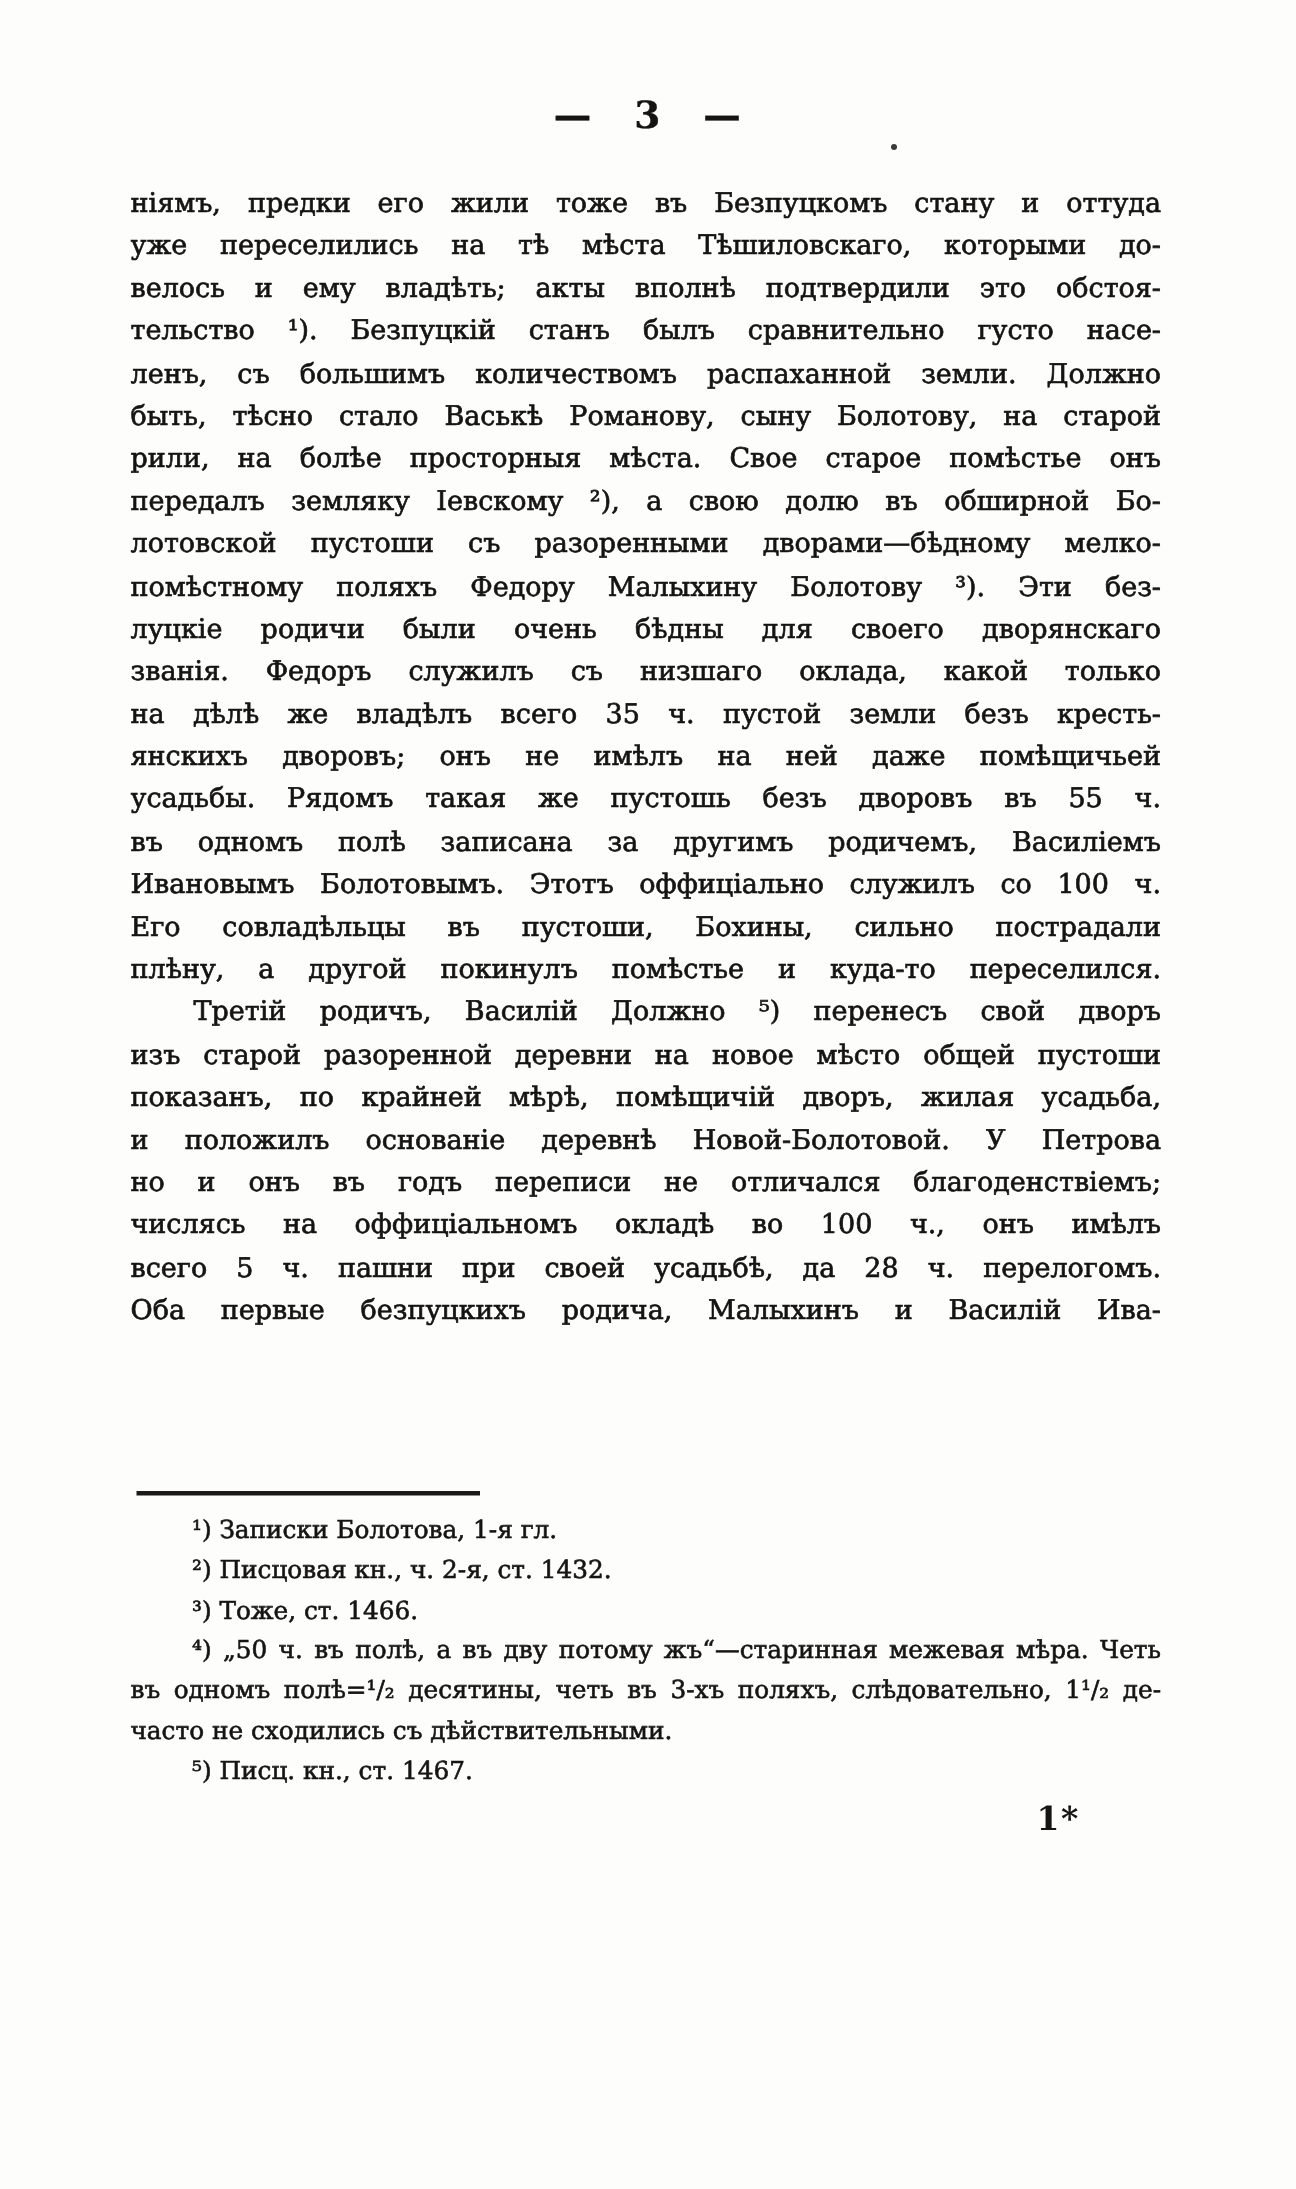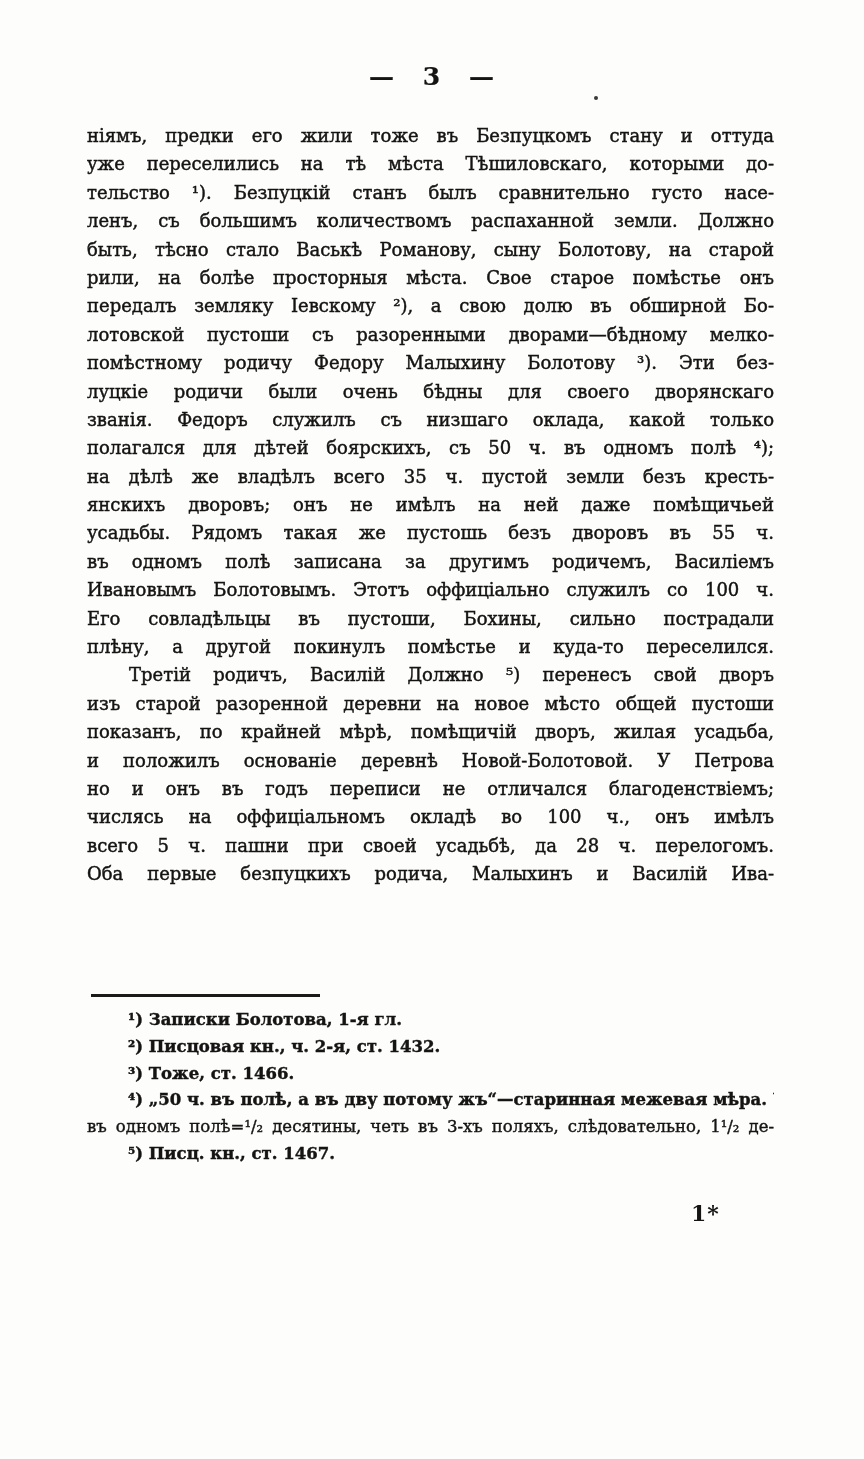--- a/index.html
+++ b/index.html
@@ -55,21 +55,21 @@
     top: 1007px; left: 87px; width: 687px;
   }
   .fline {
     font-size: 16.5px;
     line-height: 26.8px;
     height: 26.8px;
     white-space: nowrap;
     overflow: hidden;
     -webkit-text-stroke: 0.4px #151413;
   }
-  .fline.fmark { padding-left: 41px; font-weight: bold; }
+  .fline.fmark { padding-left: 41px; }
   .fline.fjust { text-align: justify; text-align-last: justify; }
   .signature-mark {
     position: absolute;
     top: 1200px; left: 691px;
     font-size: 22px;
     font-weight: bold;
     letter-spacing: 1px;
   }
   .speck {
     position: absolute;
@@ -84,30 +84,30 @@
 
 <div class="page">
 
   <div class="running-head">— 3 —</div>
 
   <div class="speck speck-1"></div>
 
   <div class="text-block">
     <div class="bline">ніямъ, предки его жили тоже въ Безпуцкомъ стану и оттуда</div>
     <div class="bline">уже переселились на тѣ мѣста Тѣшиловскаго, которыми до-</div>
+    <div class="bline">велось и ему владѣть; акты вполнѣ подтвердили это обстоя-</div>
     <div class="bline">тельство ¹). Безпуцкій станъ былъ сравнительно густо насе-</div>
     <div class="bline">ленъ, съ большимъ количествомъ распаханной земли. Должно</div>
     <div class="bline">быть, тѣсно стало Васькѣ Романову, сыну Болотову, на старой</div>
     <div class="bline">рили, на болѣе просторныя мѣста. Свое старое помѣстье онъ</div>
     <div class="bline">передалъ земляку Іевскому ²), а свою долю въ обширной Бо-</div>
     <div class="bline">лотовской пустоши съ разоренными дворами—бѣдному мелко-</div>
-    <div class="bline">помѣстному родичу Федору Малыхину Болотову ³). Эти без-</div>
+    <div class="bline">помѣстному поляхъ Федору Малыхину Болотову ³). Эти без-</div>
     <div class="bline">луцкіе родичи были очень бѣдны для своего дворянскаго</div>
     <div class="bline">званія. Федоръ служилъ съ низшаго оклада, какой только</div>
-    <div class="bline">полагался для дѣтей боярскихъ, съ 50 ч. въ одномъ полѣ ⁴);</div>
     <div class="bline">на дѣлѣ же владѣлъ всего 35 ч. пустой земли безъ кресть-</div>
     <div class="bline">янскихъ дворовъ; онъ не имѣлъ на ней даже помѣщичьей</div>
     <div class="bline">усадьбы. Рядомъ такая же пустошь безъ дворовъ въ 55 ч.</div>
     <div class="bline">въ одномъ полѣ записана за другимъ родичемъ, Василіемъ</div>
     <div class="bline">Ивановымъ Болотовымъ. Этотъ оффиціально служилъ со 100 ч.</div>
     <div class="bline">Его совладѣльцы въ пустоши, Бохины, сильно пострадали</div>
     <div class="bline">плѣну, а другой покинулъ помѣстье и куда-то переселился.</div>
     <div class="bline indent">Третій родичъ, Василій Должно ⁵) перенесъ свой дворъ</div>
     <div class="bline">изъ старой разоренной деревни на новое мѣсто общей пустоши</div>
     <div class="bline">показанъ, по крайней мѣрѣ, помѣщичій дворъ, жилая усадьба,</div>
@@ -119,18 +119,19 @@
   </div>
 
   <div class="fn-rule"></div>
 
   <div class="footnotes">
     <div class="fline fmark">¹) Записки Болотова, 1-я гл.</div>
     <div class="fline fmark">²) Писцовая кн., ч. 2-я, ст. 1432.</div>
     <div class="fline fmark">³) Тоже, ст. 1466.</div>
     <div class="fline fmark fjust">⁴) „50 ч. въ полѣ, а въ дву потому жъ“—старинная межевая мѣра. Четь</div>
     <div class="fline fjust">въ одномъ полѣ=¹/₂ десятины, четь въ 3-хъ поляхъ, слѣдовательно, 1¹/₂ де-</div>
+    <div class="fline">часто не сходились съ дѣйствительными.</div>
     <div class="fline fmark">⁵) Писц. кн., ст. 1467.</div>
   </div>
 
   <div class="signature-mark">1*</div>
 
 </div>
 
 </body></html>

